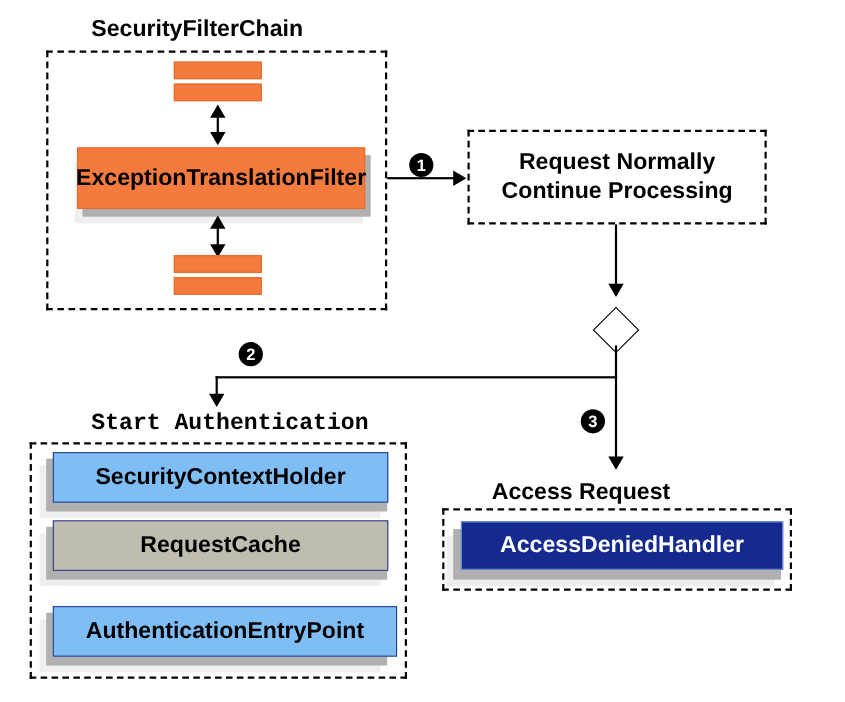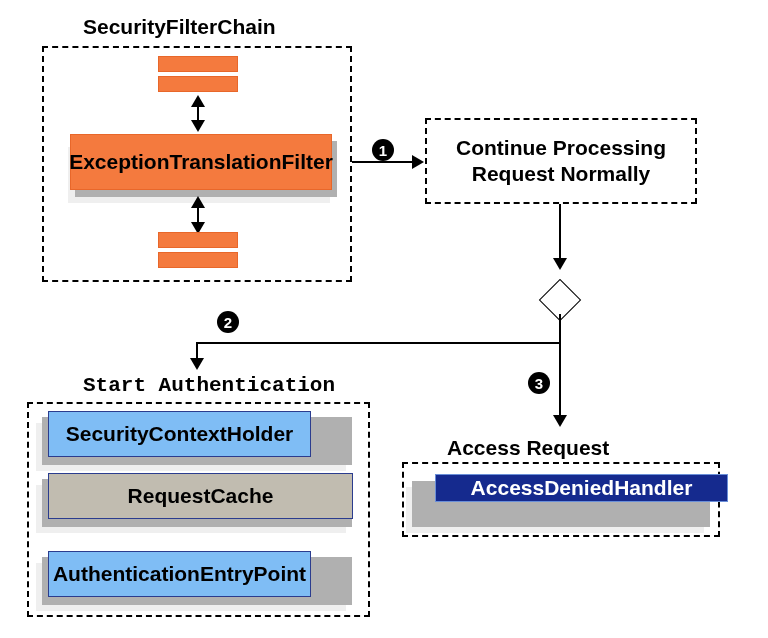--- a/index.html
+++ b/index.html
@@ -205,22 +205,22 @@
 
   <div class="comp orange" style="left:158px; top:232px; width:80px; height:16px;"></div>
   <div class="comp orange" style="left:158px; top:252px; width:80px; height:16px;"></div>
 
   <div class="line-h" style="left:352px; top:161px; width:62px;"></div>
   <div class="arrow-right" style="left:412px; top:155px;"></div>
   <div class="badge" style="left:372px; top:139px;">1</div>
 
   <div class="dashed-text-box" style="left:425px; top:118px; width:272px; height:86px;">
     <div>
+      <div>Request Normally</div>
       <div>Continue Processing</div>
-      <div>Request Normally</div>
     </div>
   </div>
 
   <div class="line-v" style="left:559px; top:204px; height:58px;"></div>
   <div class="arrow-down" style="left:553px; top:258px;"></div>
 
   <div class="edge-label" style="left:436px; top:218px; width:120px;">
   </div>
 
   <div class="diamond" style="left:545px; top:285px; width:30px; height:30px;"></div>
@@ -234,31 +234,31 @@
   <div class="line-v" style="left:559px; top:342px; height:78px;"></div>
   <div class="arrow-down" style="left:553px; top:415px;"></div>
   <div class="badge" style="left:528px; top:372px;">3</div>
 
   <div class="group-title" style="left:44px; top:375px;font-family:Liberation Mono, monospace;">Start Authentication</div>
 
   <div class="dashed-box" style="left:27px; top:402px; width:343px; height:215px;"></div>
 
   <div class="shadow-dark" style="left:42px; top:417px; width:310px; height:48px;"></div>
   <div class="shadow-light" style="left:36px; top:423px; width:310px; height:48px;"></div>
-  <div class="comp blue" style="left:48px; top:411px; width:263px; height:46px;">SecurityContextHolder</div>
+  <div class="comp blue" style="left:48px; top:411px; width:305px; height:46px;">SecurityContextHolder</div>
 
   <div class="shadow-dark" style="left:42px; top:479px; width:310px; height:48px;"></div>
   <div class="shadow-light" style="left:36px; top:485px; width:310px; height:48px;"></div>
   <div class="comp tan" style="left:48px; top:473px; width:305px; height:46px;">RequestCache</div>
 
   <div class="shadow-dark" style="left:42px; top:557px; width:310px; height:48px;"></div>
   <div class="shadow-light" style="left:36px; top:563px; width:310px; height:48px;"></div>
-  <div class="comp blue" style="left:48px; top:551px; width:263px; height:46px;">AuthenticationEntryPoint</div>
+  <div class="comp blue" style="left:48px; top:551px; width:313px; height:46px;">AuthenticationEntryPoint</div>
 
   <div class="group-title" style="left:408px; top:437px;">Access Request</div>
 
   <div class="dashed-box" style="left:402px; top:462px; width:318px; height:75px;"></div>
 
   <div class="shadow-dark" style="left:412px; top:481px; width:298px; height:46px;"></div>
   <div class="shadow-light" style="left:406px; top:487px; width:298px; height:46px;"></div>
-  <div class="comp navy" style="left:419px; top:474px; width:293px; height:28px;margin-left:16px;">AccessDeniedHandler</div>
+  <div class="comp navy" style="left:419px; top:474px; width:293px; height:44px;">AccessDeniedHandler</div>
 
 </div>
 
 </body></html>

